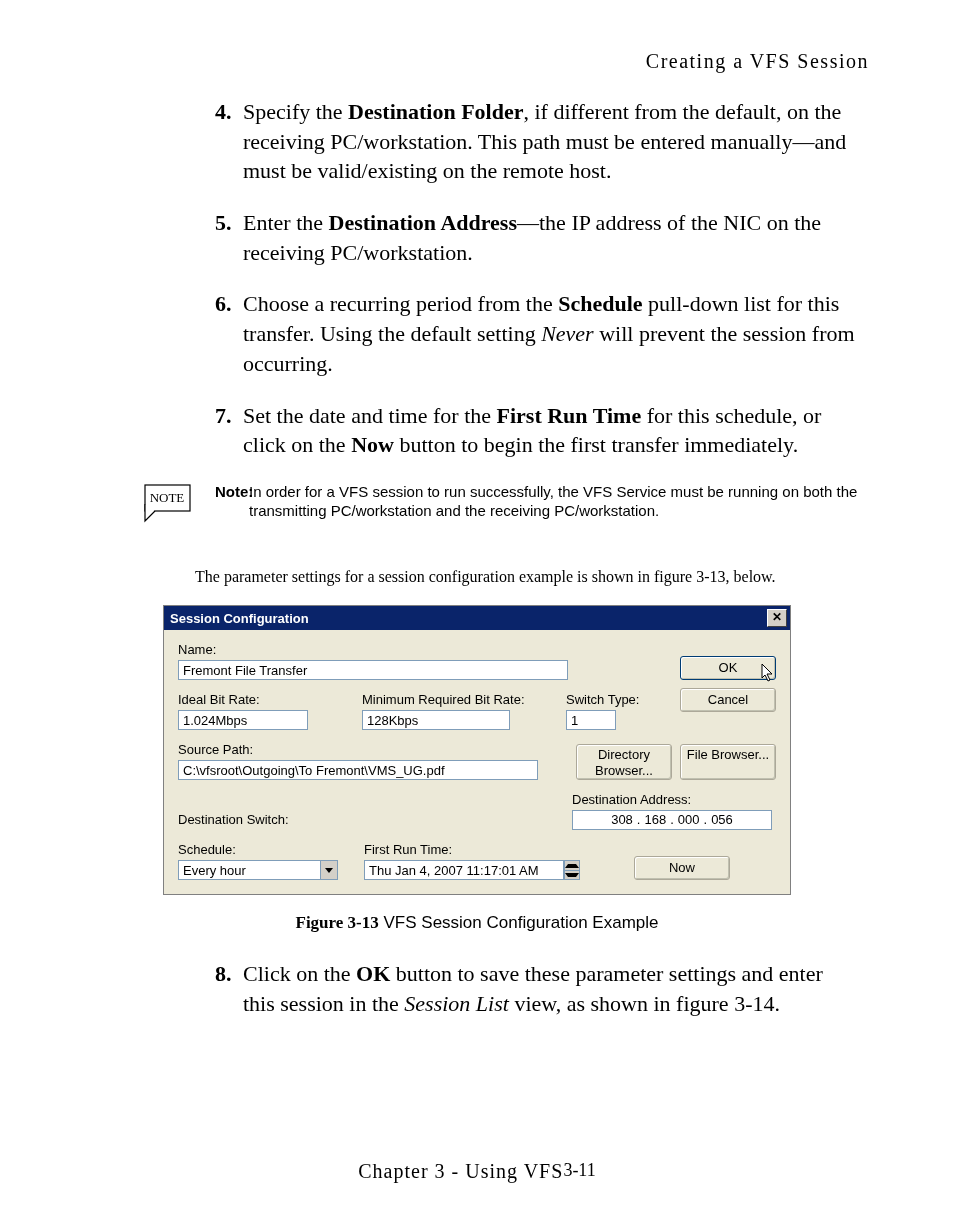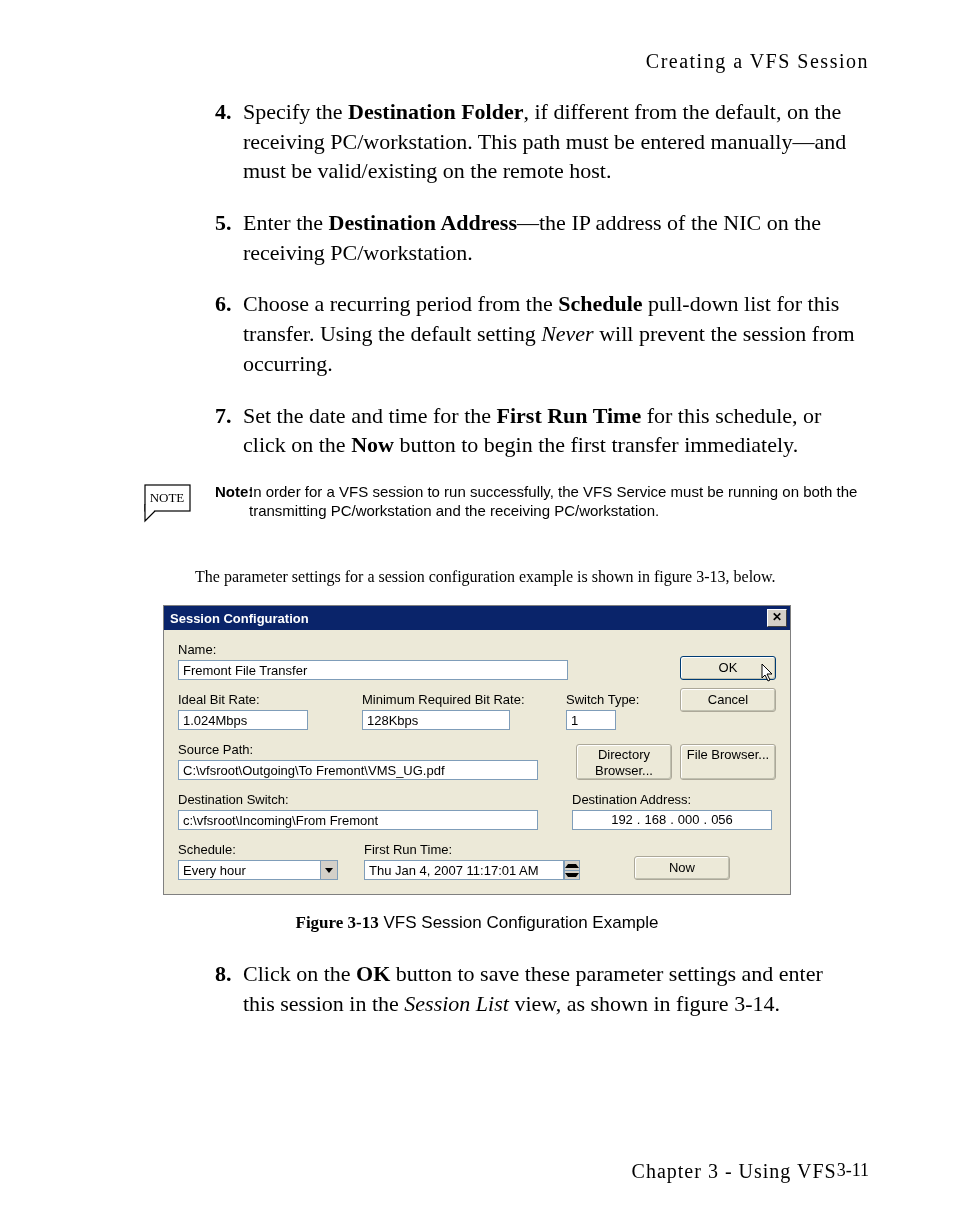--- a/index.html
+++ b/index.html
@@ -199,21 +199,21 @@
     font-family: Arial, Helvetica, sans-serif;
     font-size: 17px;
     margin: 8px 0 26px 0;
   }
   .fig-caption b {
     font-family: "Times New Roman", Times, serif;
     font-size: 17px;
   }
   .footer {
     display: flex;
-    justify-content: flex-end;
+    justify-content: center;
     font-size: 20px;
     letter-spacing: 1px;
     position: absolute;
     bottom: 44px;
     left: 85px;
     right: 85px;
   }
   .footer .left { letter-spacing: 1px; }
   .footer .right { font-size: 18px; letter-spacing: 0; }
   .cursor {
@@ -325,26 +325,25 @@
         </div>
         <div class="winbtn" style="width:96px; height:36px; line-height:16px; padding-top:2px; margin-right:8px;">Directory Browser...</div>
         <div class="winbtn" style="width:96px; height:36px; line-height:16px; padding-top:2px;">File Browser...</div>
       </div>
 
       <div class="gap"></div>
 
       <div class="row">
         <div style="width:380px; margin-right:14px;">
           <div class="field-label">Destination Switch:</div>
-          <div class="textbox" style="width:360px;">c:\vfsroot\Incoming\From Fremont</div>
         </div>
         <div style="flex:1 1 auto;">
           <div class="field-label">Destination Address:</div>
           <div class="ip-box" style="width:200px;">
-            <span>192</span>
+            <span>308</span>
               <span>.</span>
             <span>168</span>
               <span>.</span>
             <span>000</span>
               <span>.</span>
             <span>056</span>
           </div>
         </div>
       </div>
 

